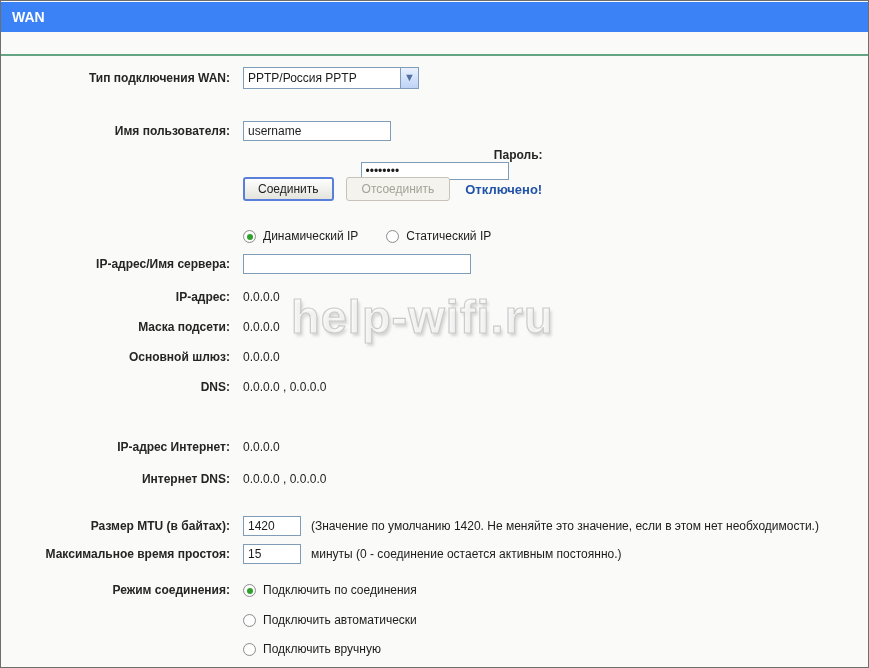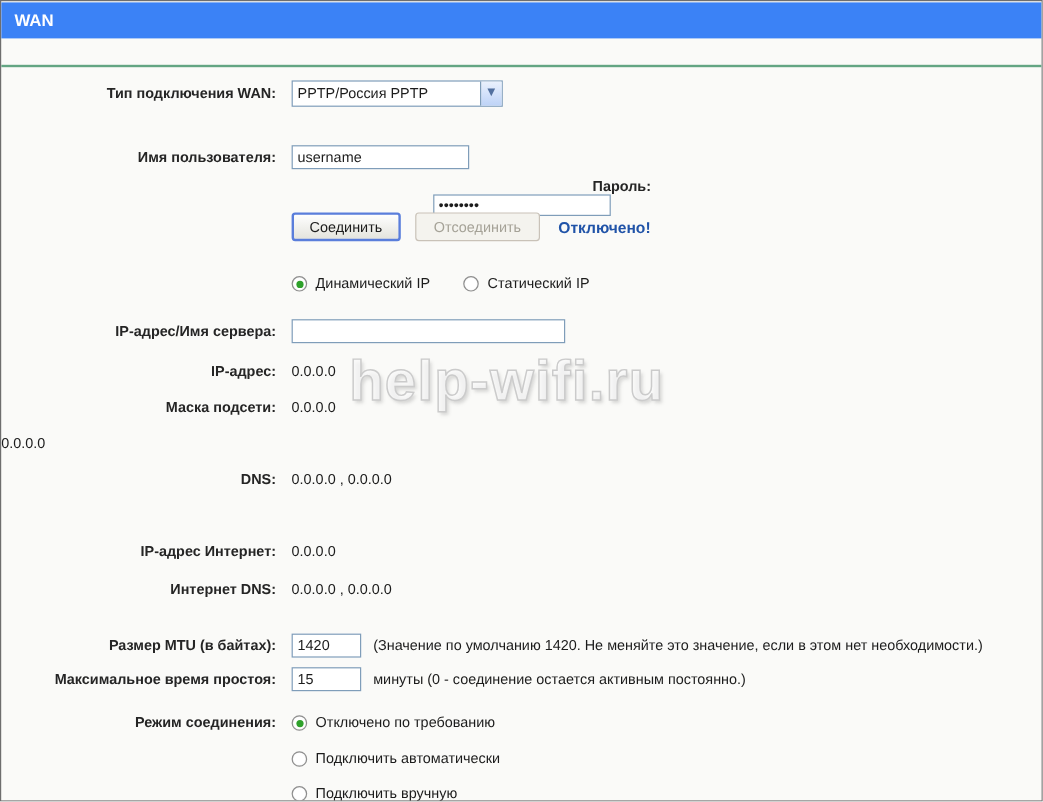--- a/index.html
+++ b/index.html
@@ -64,21 +64,21 @@
     font-size:47px; font-weight:bold; letter-spacing:1px;
     color:rgba(250,250,250,0.75); -webkit-text-stroke:1.2px #CBCBCB;
     text-shadow:2px 3px 3px rgba(130,130,130,0.30); white-space:nowrap;
   }
   
   .r-wantype  { margin-top:10px; height:24px; }
   .r-username { margin-top:30px; height:22px; }
   .r-password { margin-top:6px;  height:22px;flex-direction:column; }
   .r-buttons  { margin-top:7px;  height:24px; }
   .r-radios   { margin-top:26px; height:18px; }
-  .r-server   { margin-top:20px;  height:22px; }
+  .r-server   { margin-top:8px;  height:22px; }
   .r-ip       { margin-top:12px; height:20px; }
   .r-mask     { margin-top:10px; height:20px; }
   .r-gw       { margin-top:10px; height:20px; }
   .r-dns      { margin-top:10px; height:20px; }
   .r-inetip   { margin-top:40px; height:20px; }
   .r-inetdns  { margin-top:12px; height:20px; }
   .r-mtu      { margin-top:26px; height:22px; }
   .r-idle     { margin-top:6px;  height:22px; }
   .r-mode1    { margin-top:16px; height:18px; }
   .r-mode2    { margin-top:12px; height:18px; }
@@ -141,20 +141,21 @@
       <div class="label">IP-адрес:</div>
       <span class="value">0.0.0.0</span>
     </div>
 
     <div class="row r-mask">
       <div class="label">Маска подсети:</div>
       <span class="value">0.0.0.0</span>
     </div>
 
     <div class="row r-gw">
+      <div class="label">Основной шлюз:</div>
       <span class="value">0.0.0.0</span>
     </div>
 
     <div class="row r-dns">
       <div class="label">DNS:</div>
       <span class="value">0.0.0.0 , 0.0.0.0</span>
     </div>
 
     <div class="row r-inetip">
       <div class="label">IP-адрес Интернет:</div>
@@ -175,21 +176,21 @@
     <div class="row r-idle">
       <div class="label">Максимальное время простоя:</div>
       <input class="input w58" type="text" value="15" style="">
       <span class="note">минуты (0 - соединение остается активным постоянно.)</span>
     </div>
 
     <div class="row r-mode1">
       <div class="label">Режим соединения:</div>
       <label class="radio-option">
         <span class="radio checked"></span>
-        <span>Отключено по требованию</span>
+        <span>Подключить по соединения</span>
       </label>
     </div>
 
     <div class="row r-mode2">
       <div class="label"></div>
       <label class="radio-option">
         <span class="radio"></span>
         <span>Подключить автоматически</span>
       </label>
     </div>

